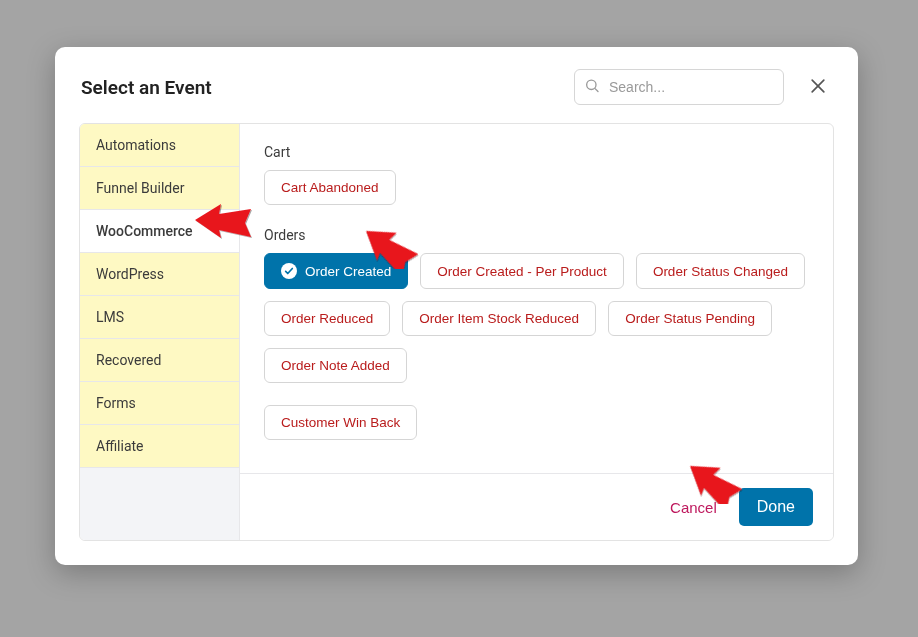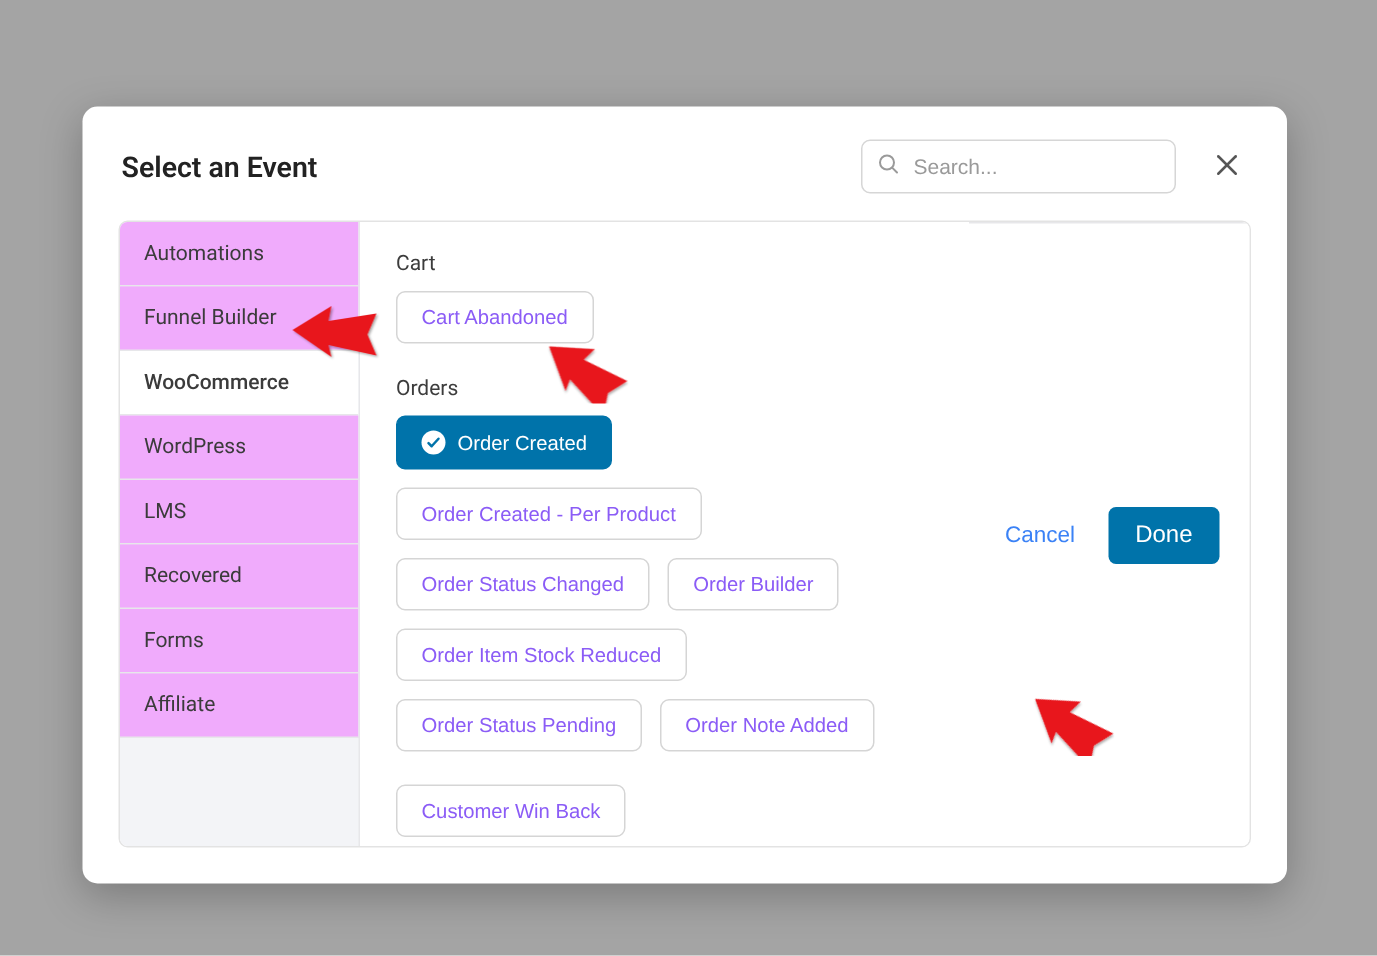--- a/index.html
+++ b/index.html
@@ -13,21 +13,20 @@
   }
   .modal {
     position: absolute;
     left: 55px; top: 47px;
     width: 803px; height: 518px;
     background: #fff;
     border-radius: 10px;
     box-shadow: 0 8px 28px rgba(0,0,0,0.25);
     display: flex;
     flex-direction: column;
-    margin-top: 24px;
   }
   .modal-header {
     display: flex;
     align-items: center;
     padding: 22px 26px 18px 26px;
   }
   .modal-title {
     font-size: 19px;
     font-weight: 600;
     color: #222;
@@ -74,33 +73,33 @@
   .sidebar {
     width: 160px;
     background: #f3f4f7;
     border-right: 1px solid #e7e7ea;
     overflow-y: auto;
   }
   .sidebar-item {
     padding: 13px 16px;
     font-size: 14px;
     color: #3b3b3b;
-    background: #f0abfc;
+    background: #fef9c3;
     border-bottom: 1px solid #e7e7ea;
     cursor: pointer;
   }
   .sidebar-item.active {
     background: #fff;
     font-weight: 500;
   }
 
   .content-col {
     flex: 1;
     display: flex;
-    flex-direction: row;
+    flex-direction: column;
     min-width: 0;
     position: relative;
     gap: 16px;
   }
 
   .content-scroll {
     flex: 1;
     overflow-y: auto;
     padding: 16px 24px 8px 24px;
   }
@@ -118,21 +117,21 @@
   }
   .pill-row {
     display: flex;
     flex-wrap: wrap;
     gap: 12px;
     margin-bottom: 22px;
   }
   .pill {
     border: 1px solid #d5d5d5;
     background: #fff;
-    color: #8b5cf6;
+    color: #b91c1c;
     border-radius: 6px;
     padding: 9px 16px;
     font-size: 13.5px;
     cursor: pointer;
     display: inline-flex;
     align-items: center;
     gap: 8px;
   }
   .pill.selected {
     background: #0073aa;
@@ -153,21 +152,21 @@
     border-top: 1px solid #e7e7ea;
     padding: 14px 20px;
     display: flex;
     justify-content: flex-end;
     gap: 18px;
     align-items: center;
     background:#fff;
   }
   .btn-cancel {
     background: none; border: none;
-    color: #3b82f6; font-size: 15px;
+    color: #be185d; font-size: 15px;
     cursor: pointer;
     padding: 6px 4px;
   }
   .btn-done {
     background: #0073aa;
     color: #fff;
     border: none;
     border-radius: 5px;
     padding: 10px 18px;
     font-size: 16px;
@@ -239,21 +238,21 @@
               </span>
               <span>Order Created</span>
             </button>
             <button class="pill">
               <span>Order Created - Per Product</span>
             </button>
             <button class="pill">
               <span>Order Status Changed</span>
             </button>
             <button class="pill">
-              <span>Order Builder</span>
+              <span>Order Reduced</span>
             </button>
             <button class="pill">
               <span>Order Item Stock Reduced</span>
             </button>
             <button class="pill">
               <span>Order Status Pending</span>
             </button>
             <button class="pill">
               <span>Order Note Added</span>
             </button>

